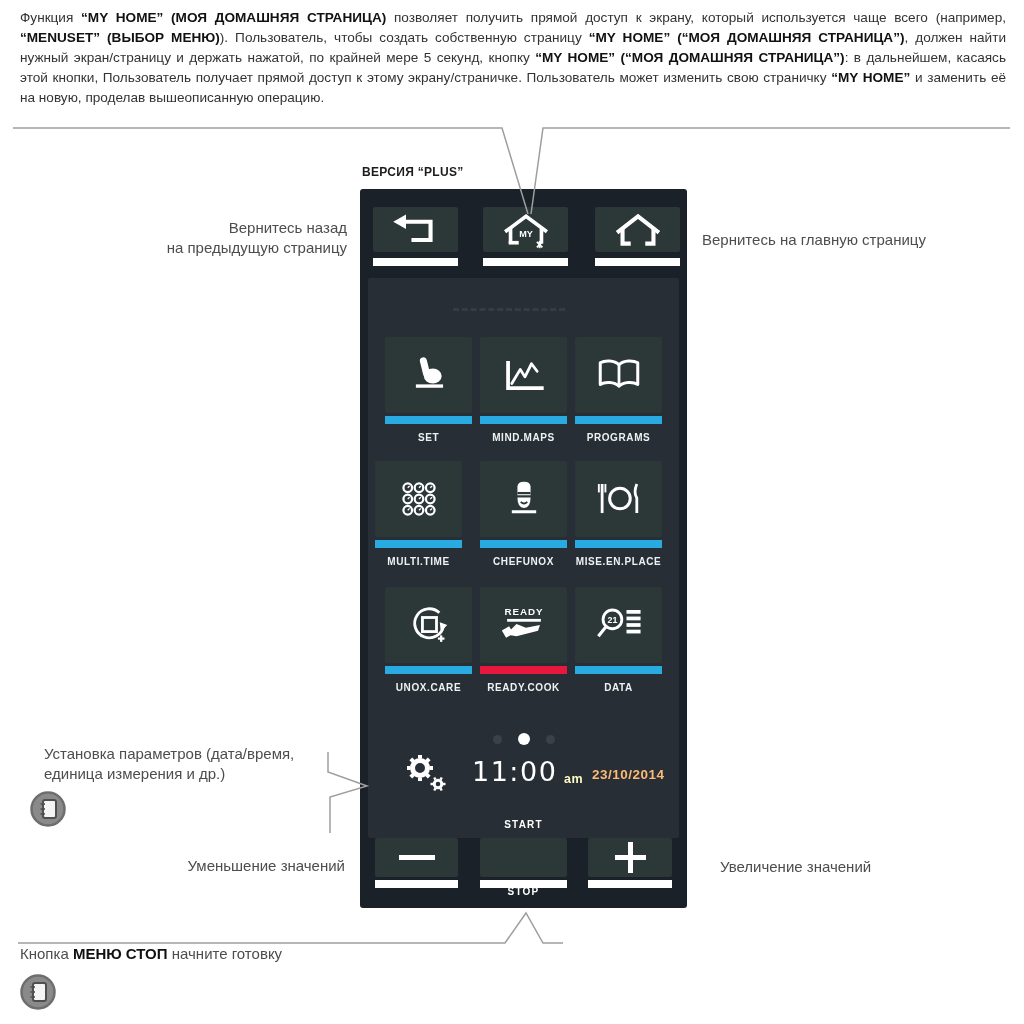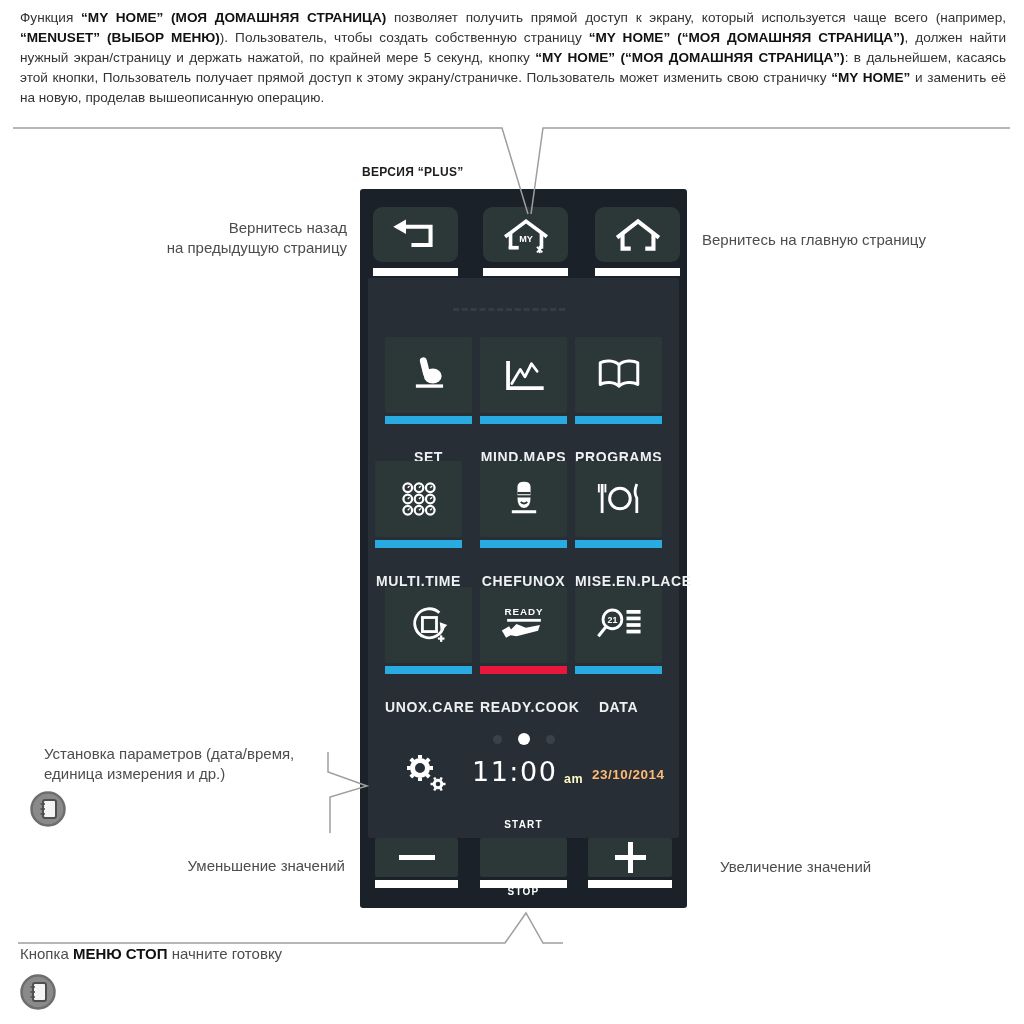--- a/index.html
+++ b/index.html
@@ -23,31 +23,31 @@
   .booklet{position:absolute;z-index:3;}
 
   
   .panel{position:absolute;left:360px;top:189px;width:327px;height:719px;
          background:var(--panel-bg,#1a2128);border-radius:3px;z-index:2;}
   .screen{position:absolute;left:8px;top:89px;width:311px;height:560px;
           background:var(--screen-bg,#272e35);border-radius:2px;}
   .ghost{position:absolute;left:85px;top:30px;width:112px;border-top:3px dashed rgba(255,255,255,0.07);}
 
   .nav{position:absolute;top:18px;width:85px;}
-  .nav-btn{width:85px;height:55px;background:var(--tile-bg,#2c3738);border-radius:9px;
+  .nav-btn{width:85px;height:45px;background:var(--tile-bg,#2c3738);border-radius:2px;
            display:flex;align-items:center;justify-content:center;}
   .nav-bar{margin-top:6px;height:8px;background:#fff;}
 
   .tile{position:absolute;width:87px;text-align:center;}
   .tile-btn{width:87px;height:76px;background:var(--tile-bg,#2c3738);border-radius:2px;
             display:flex;align-items:center;justify-content:center;}
   .tilebar{margin-top:3px;height:8px;background:#555;}
   .tilebar.cyan{background:var(--accent-cyan,#29abe2);}
   .tilebar.red{background:var(--accent-red,#e8173d);}
-  .tile-label{margin-top:25px;font-size:14px;font-weight:700;letter-spacing:.6px;color:#eef1f1;white-space:nowrap;}
+  .tile-label{margin-top:8px;font-size:10px;font-weight:700;letter-spacing:.6px;color:#eef1f1;white-space:nowrap;}
 
   .pager{position:absolute;left:0;top:455px;width:311px;display:flex;justify-content:center;
          align-items:center;gap:16px;}
   .dot{width:9px;height:9px;border-radius:50%;background:#39424b;}
   .dot.active{width:12px;height:12px;background:#ffffff;}
 
   .status-time{position:absolute;left:104px;top:478px;width:84px;text-align:center;
                color:#fff;font-size:27px;letter-spacing:1.5px;font-family:"DejaVu Sans",sans-serif;}
   .status-ampm{position:absolute;left:196px;top:494px;color:#fef9c3;font-size:12.5px;font-weight:600;letter-spacing:.5px;}
   .status-date{position:absolute;left:224px;top:489px;color:#fdba74;font-size:13.5px;font-weight:600;letter-spacing:.5px;}

